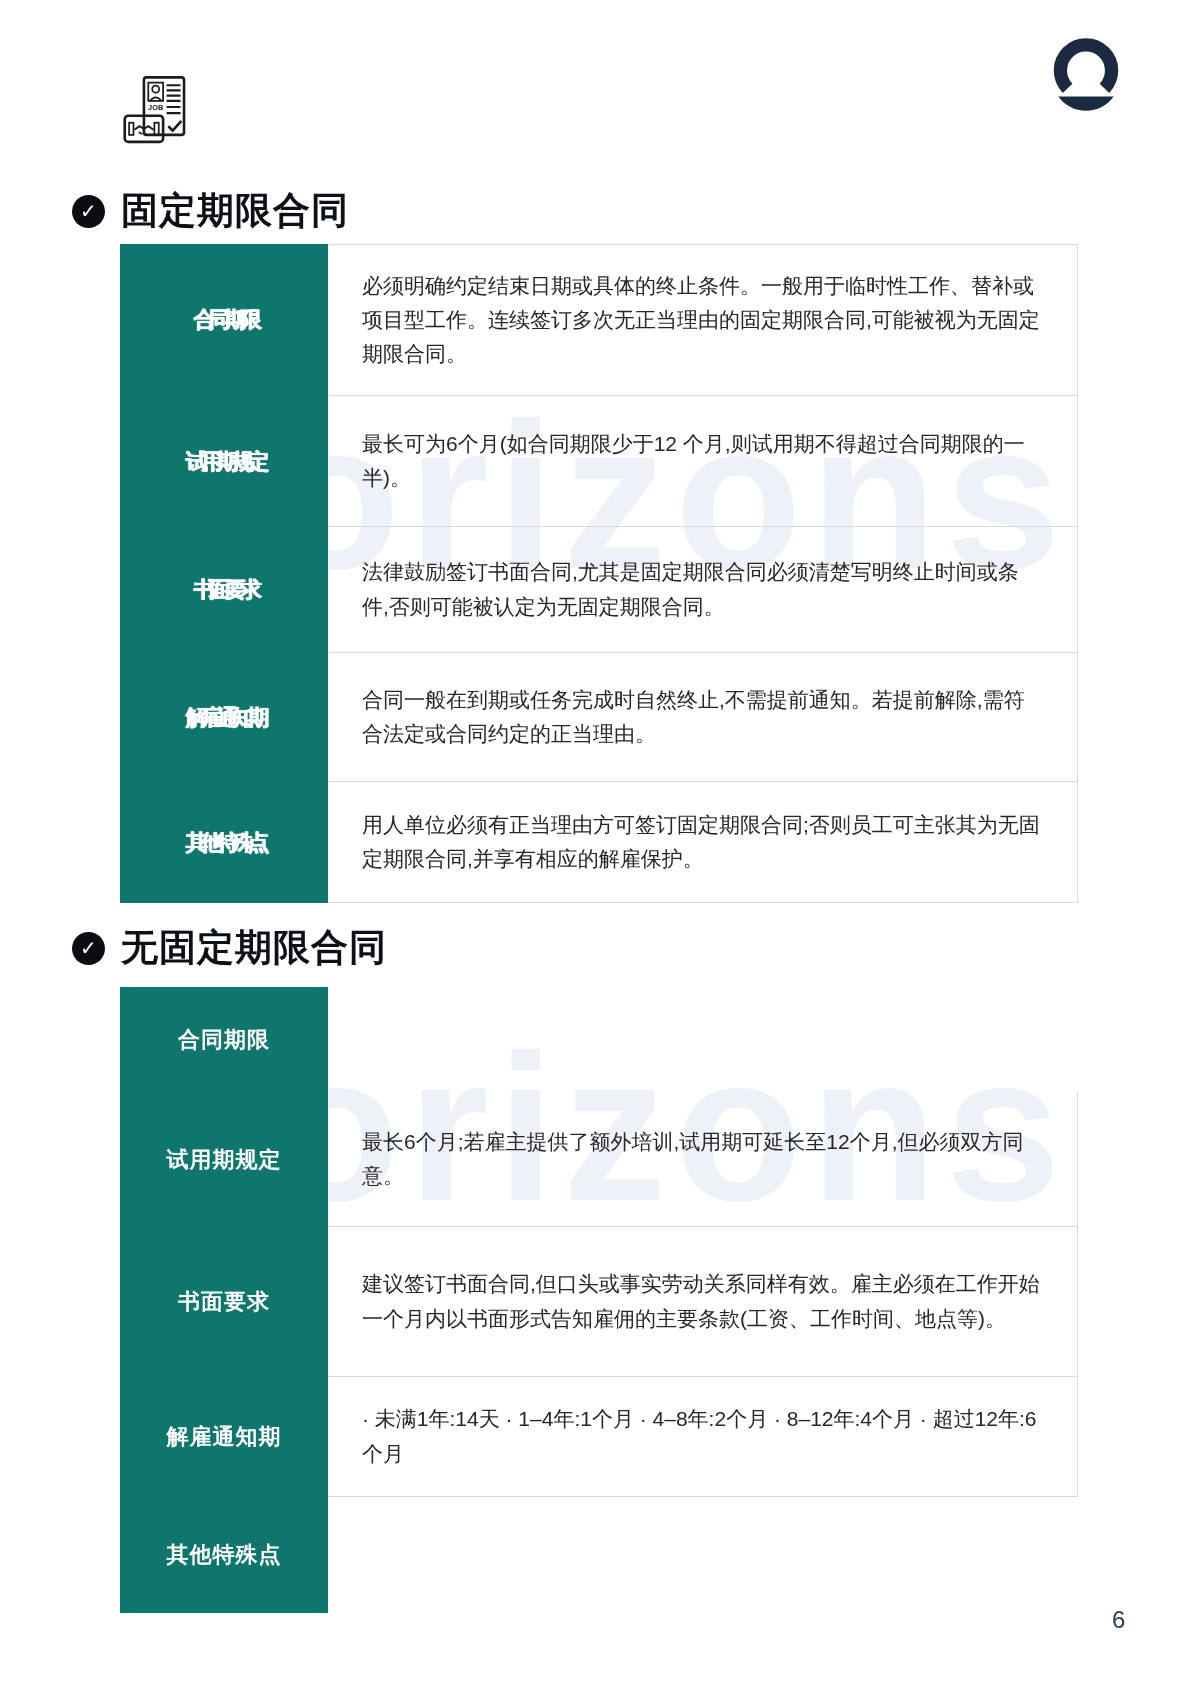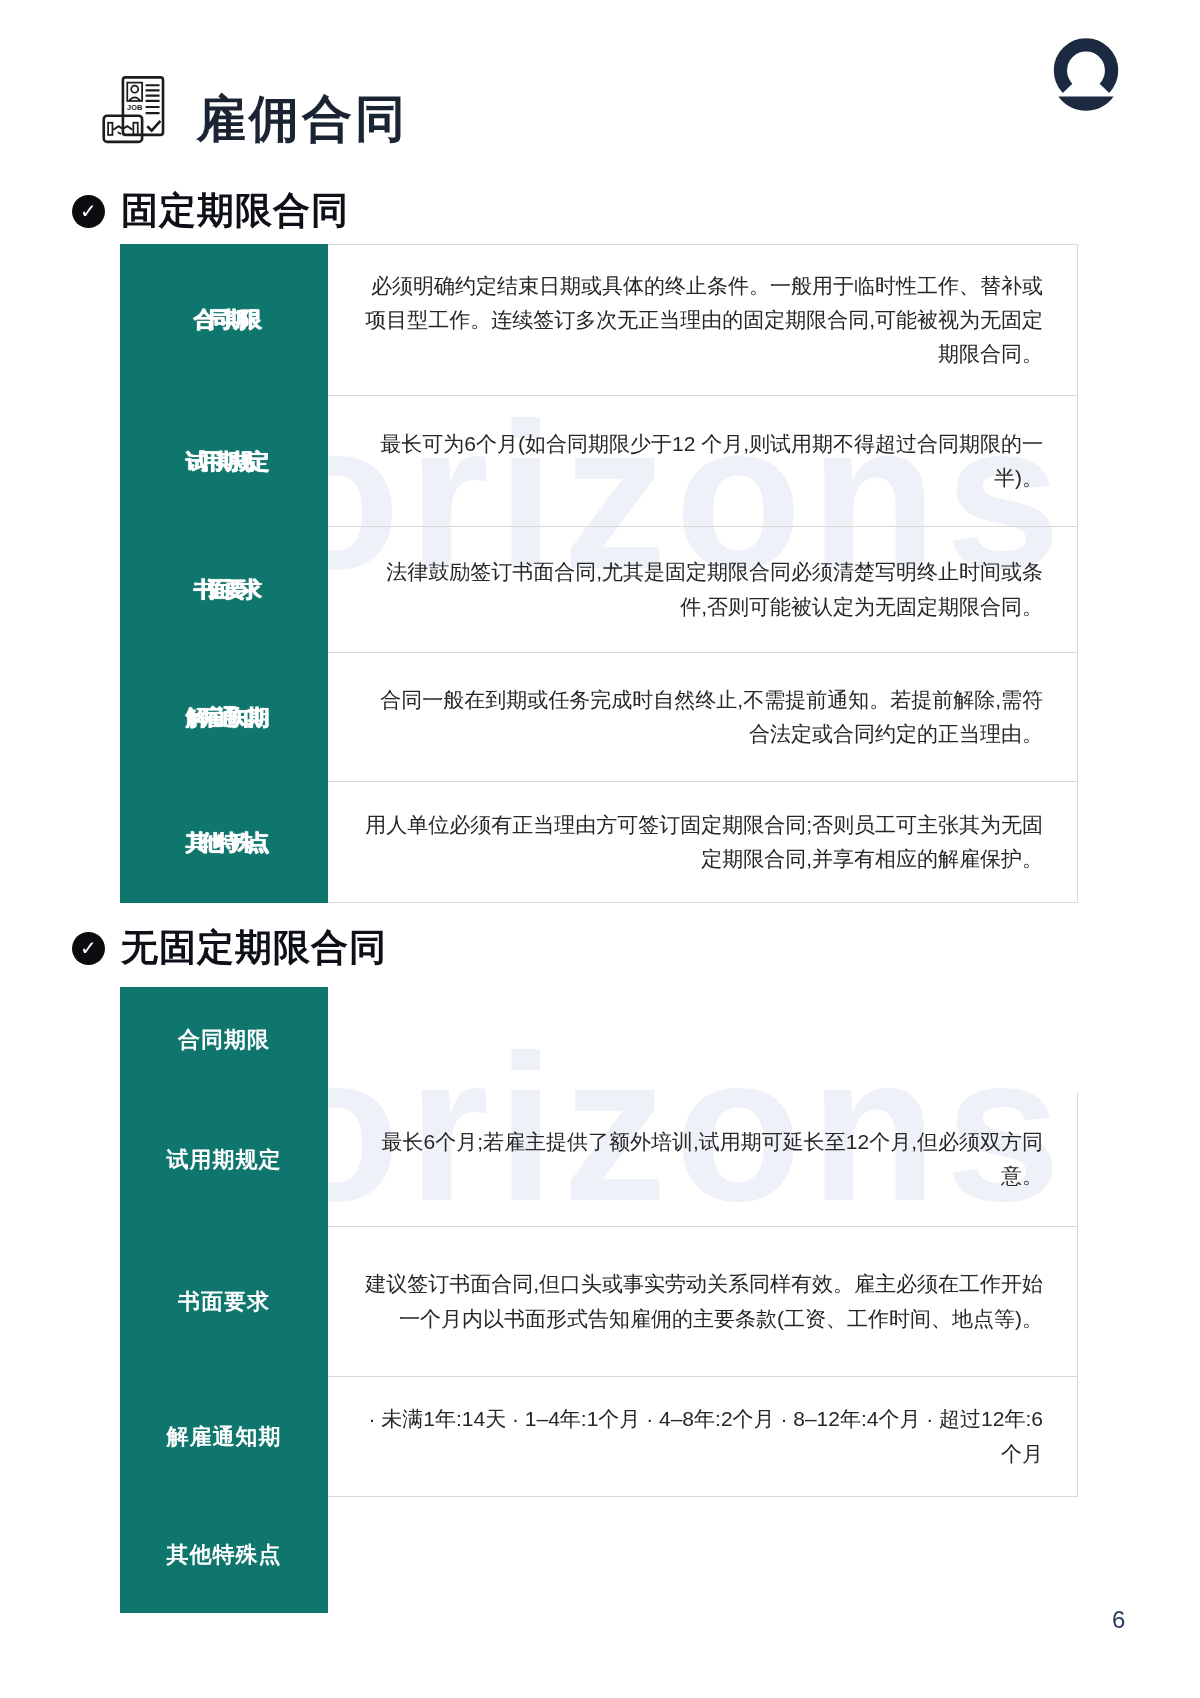--- a/index.html
+++ b/index.html
@@ -6,21 +6,21 @@
   body{font-family:"Liberation Sans","DejaVu Sans",sans-serif;color:#262626;}
   .page{position:relative;width:1200px;height:1698px;background:#ffffff;overflow:hidden;}
 
   
   .watermark{position:absolute;left:138px;z-index:0;font-size:208px;font-weight:700;
     letter-spacing:8px;color:#eef1f7;line-height:1;user-select:none;white-space:nowrap;}
   .wm1{top:392px;}
   .wm2{top:1024px;}
 
   
-  .header-icon{position:absolute;left:102px;top:70px;z-index:2;}
+  .header-icon{position:absolute;left:123px;top:70px;z-index:2;}
   .page-title{position:absolute;left:196px;top:86px;z-index:2;font-size:50px;font-weight:700;
     color:#1b2433;letter-spacing:3px;}
 
   .logo{position:absolute;left:1042px;top:34px;z-index:2;}
 
   
   .section-heading{position:absolute;left:72px;z-index:2;display:flex;align-items:center;gap:16px;}
   .sh1{top:186px;}
   .sh2{top:923px;}
   .chk{width:33px;height:33px;border-radius:50%;background:#0b0d10;color:#ffffff;
@@ -28,21 +28,21 @@
   .section-heading .txt{font-size:37px;font-weight:700;color:#0d1117;letter-spacing:1px;}
 
   
   .tbl{position:absolute;left:120px;width:958px;z-index:1;}
   .t1{top:244px;}
   .t2{top:987px;}
   .row{display:flex;align-items:stretch;}
   .lbl{width:208px;flex:0 0 208px;background:#0f766e;color:#ffffff;font-size:22px;font-weight:700;
     display:flex;align-items:center;justify-content:center;text-align:center;letter-spacing:1px;}
   .squish{letter-spacing:-0.30em;text-shadow:0 0 1px #ffffff,1px 0 0 #ffffff;}
-  .cnt{flex:1;display:flex;align-items:center;justify-content:center;text-align:right;
+  .cnt{flex:1;display:flex;align-items:center;justify-content:center;text-align:left;
     font-size:21px;line-height:1.62;color:#262626;padding:8px 34px;box-sizing:border-box;
     border-bottom:1px solid #d9d9d9;border-right:1px solid #d9d9d9;background:transparent;}
   .row:first-child .cnt{border-top:1px solid #d9d9d9;}
 
   .page-number{position:absolute;left:1112px;top:1606px;z-index:2;font-size:24px;color:#2c3e5f;}
 
   svg .ln{stroke:#1c1c1c;fill:none;}
 </style>
 </head>
 <body>
@@ -62,21 +62,20 @@
       <path d="M50 12 H66 M50 18 H66 M50 24 H66 M50 30 H66 M50 37 H66 M50 44 H66" class="ln" stroke-width="2.5"></path>
       <path d="M52 59 l5 5 l10 -11" class="ln" stroke-width="3"></path>
       <rect x="2" y="47" width="44" height="30" rx="4" fill="#ffffff" class="ln" stroke-width="3"></rect>
       <rect x="7" y="55" width="5" height="14" class="ln" stroke-width="2"></rect>
       <rect x="36" y="55" width="5" height="14" class="ln" stroke-width="2"></rect>
       <path d="M13 63 l6 -4 l5 3 l5 -3 l6 4" class="ln" stroke-width="2.2"></path>
       <path d="M18 66 l4 2 M24 67 l3 2" class="ln" stroke-width="2"></path>
     </svg>
   </div>
 
-  <div class="page-title">雇佣合同</div>
 
   <div class="logo">
     <svg width="88" height="86" viewBox="0 0 84 84">
       <path d="M 24 53 A 25 25 0 1 1 60 53" fill="none" stroke="#1b2a41" stroke-width="13"></path>
       <path d="M 15 61 A 33 33 0 0 0 69 61 Z" fill="#1b2a41"></path>
     </svg>
   </div>
 
   <div class="section-heading sh1">
     <span class="chk">✓</span>

